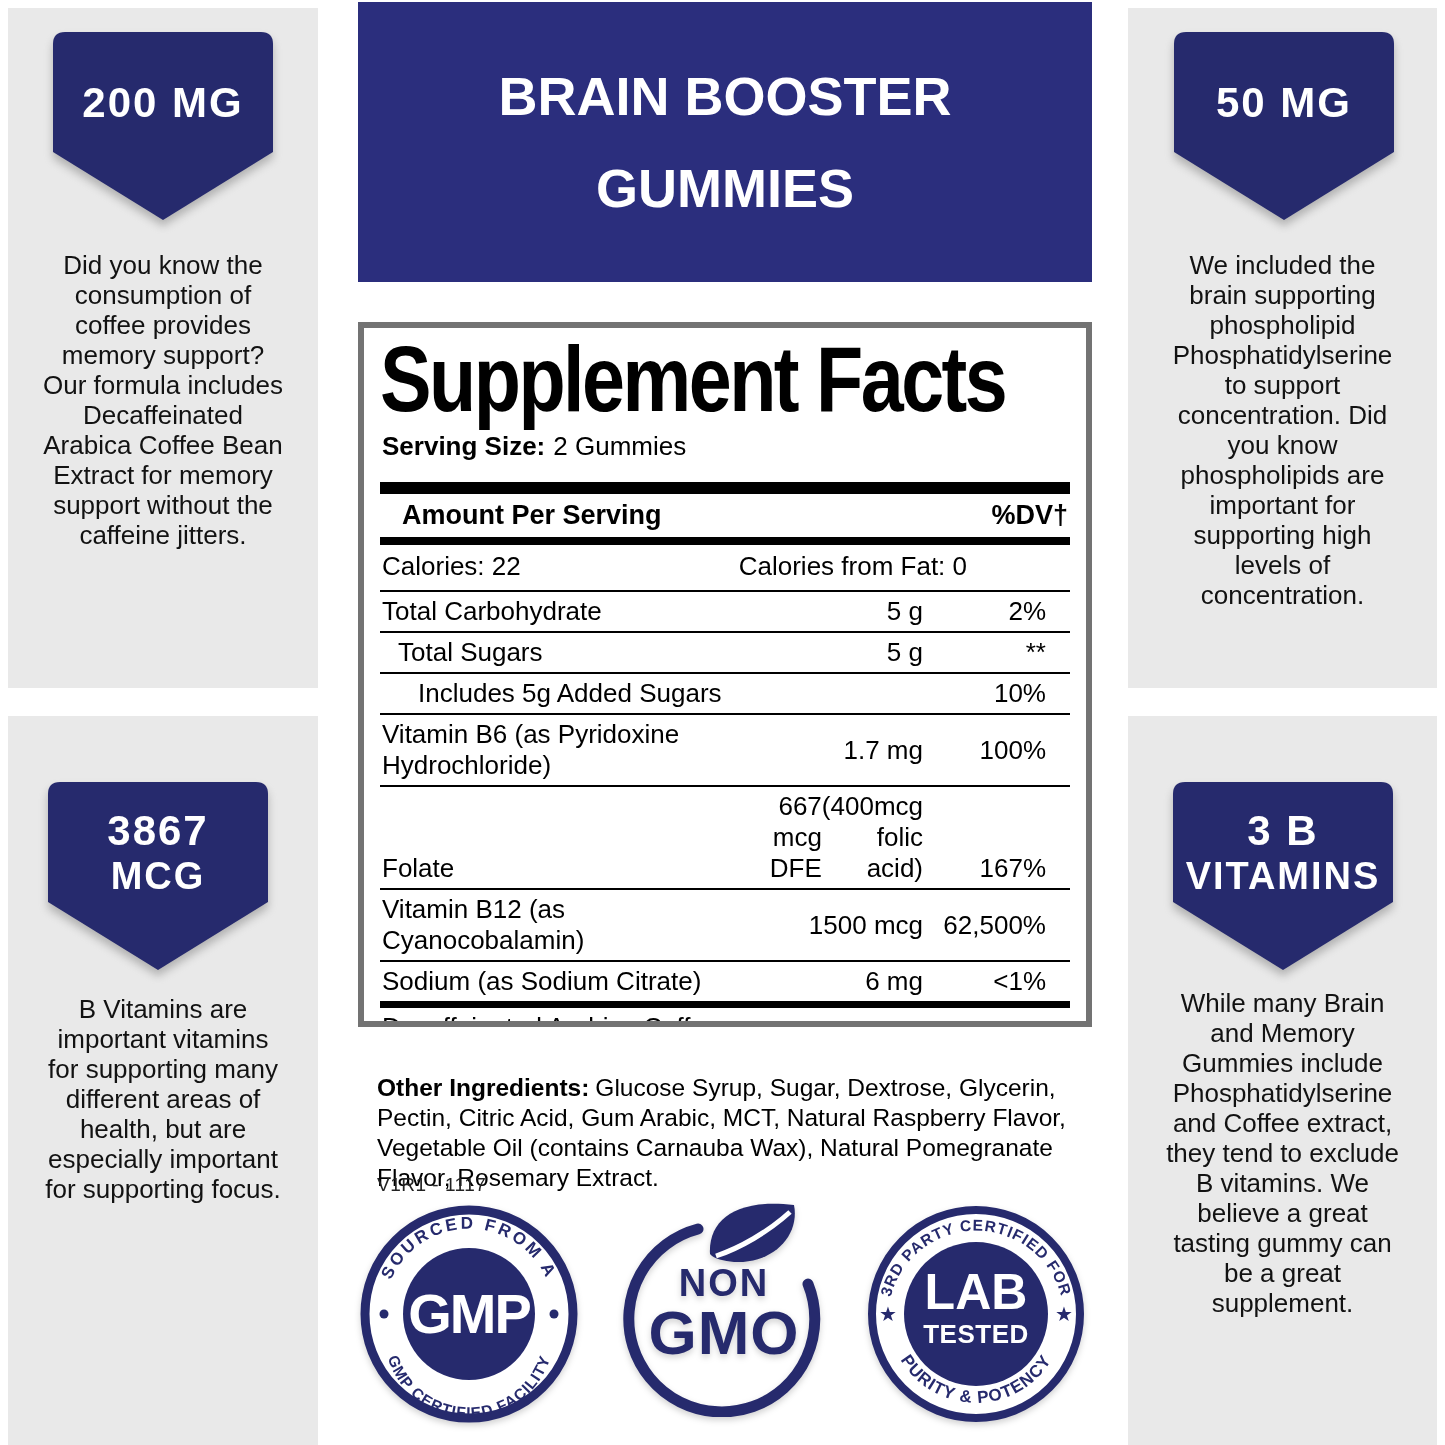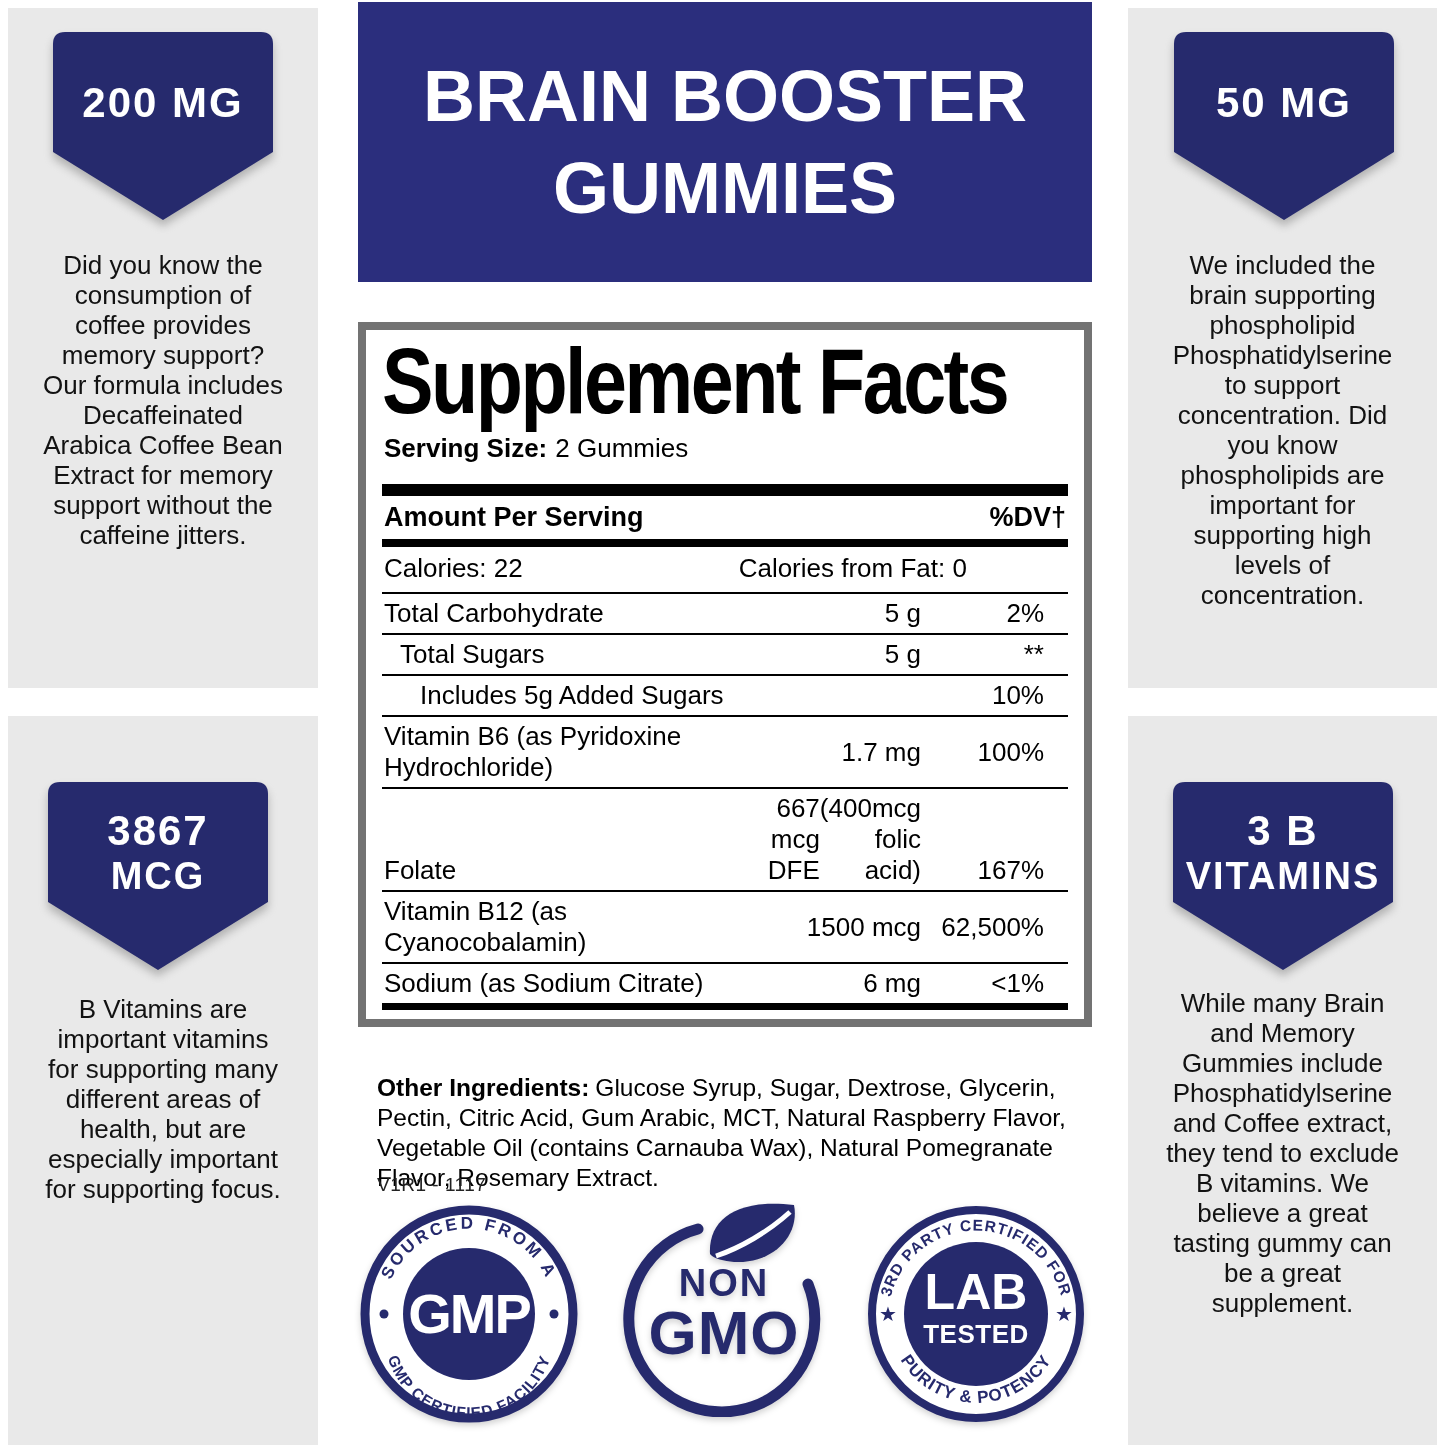--- a/index.html
+++ b/index.html
@@ -22,35 +22,35 @@
   .ribbon .l1{font-size:42px;letter-spacing:2px;line-height:46px;}
   .ribbon .l2{font-size:38px;letter-spacing:2px;line-height:44px;}
   .ribbon .l2:empty{display:none;}
 
   .callout-text{position:absolute;left:0;width:100%;padding:0 2px;box-sizing:border-box;
                 font-size:26px;line-height:30px;color:#121212;text-align:center;white-space:pre-line;}
 
   
   .header-box{position:absolute;left:358px;top:2px;width:734px;height:280px;background:#2b2e7d;
               display:flex;flex-direction:column;align-items:center;justify-content:center;}
-  .header-box .hline{color:#fff;font-weight:bold;font-size:72px;line-height:92px;letter-spacing:0px;}
+  .header-box .hline{color:#fff;font-weight:bold;font-size:54px;line-height:92px;letter-spacing:0px;}
 
   
   .sf-panel{position:absolute;left:358px;top:322px;width:734px;height:705px;background:#fff;
-            border:8px solid #737373;box-sizing:border-box;padding:4px 16px 0;overflow:hidden;}
+            border:6px solid #737373;box-sizing:border-box;padding:4px 16px 0;overflow:hidden;}
   .sf-title{font-size:92px;font-weight:bold;letter-spacing:-3px;line-height:94px;height:97px;
             white-space:pre;transform:scale(0.84,1);transform-origin:0 50%;}
   .sf-serving{display:flex;justify-content:space-between;font-size:26px;padding:2px 2px 20px;}
   .sf-serving .val{margin-left:8px;font-weight:normal;}
   .sf-serving b{font-weight:bold;}
   .bar{background:#000;}
   .bar-xl{height:12px;}
   .bar-lg{height:8px;}
   .bar-md{height:7px;}
-  .sf-head{display:flex;justify-content:space-between;font-weight:bold;font-size:27px;padding:6px 2px;}
+  .sf-head{display:flex;justify-content:space-between;font-weight:bold;font-size:27px;padding:6px 2px;margin-left:20px;}
   .sf-cal{display:flex;font-size:26px;padding:6px 2px 8px;}
   .sf-cal .c1{flex:1;}
   .sf-cal .c2{width:48%;text-align:left;}
   .sf-row{display:flex;align-items:center;padding:4px 2px;border-top:2px solid #000;font-size:26px;line-height:31px;min-height:39px;box-sizing:border-box;}
   .sf-row .name{flex:1;}
   .sf-row .amt{width:170px;text-align:right;}
   .sf-row .dv{width:145px;text-align:right;padding-right:22px;box-sizing:border-box;}
   .sf-row.ind1 .name{padding-left:16px;}
   .sf-row.ind2 .name{padding-left:36px;}
   .sf-row.top-align{align-items:flex-end;}

